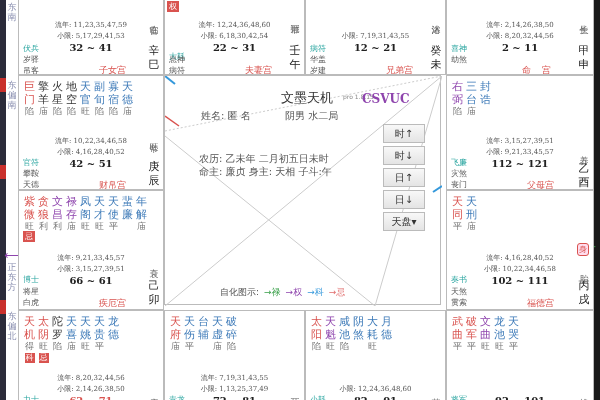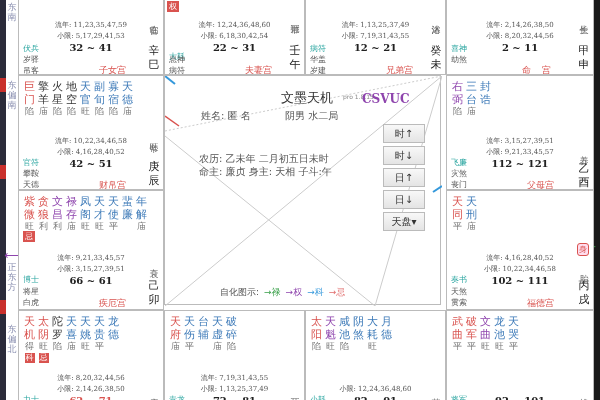--- a/index.html
+++ b/index.html
@@ -54,21 +54,21 @@
   <div class="left-strip">
     <div class="mark" style="top:78px"></div>
     <div class="mark" style="top:165px"></div>
     <div class="mark" style="top:300px"></div>
   </div>
   <div class="right-strip"></div>
 
   <div class="outer-label" style="left:6px;top:2px">东南</div>
   <div class="outer-label" style="left:6px;top:80px">东偏南</div>
   <div class="outer-label" style="left:6px;top:262px">正东方</div>
-  <div class="outer-label" style="left:6px;top:324px">东偏北</div>
+  <div class="outer-label" style="left:6px;top:311px">东偏北</div>
 
   <span class="ext-arrow" style="left:4px;top:248px;color:#8e44ad">⟵</span>
   <span class="ext-arrow" style="left:588px;top:240px;color:#3aa04a">─</span>
 
   <div class="cell" style="left:18px;top:-20px;width:146px;height:95px">
     <div class="flow" style="top:39px">流年: 11,23,35,47,59</div>
     <div class="flow" style="top:50px">小限: 5,17,29,41,53</div>
     <div class="age" style="top:61px">32 ~ 41</div>
     <div class="boshi" style="top:62px">伏兵</div>
     <div class="sub1" style="top:73px">岁驿</div>
@@ -85,21 +85,20 @@
     <div class="age" style="top:61px">22 ~ 31</div>
     <div class="boshi" style="top:70px">大耗</div>
     <div class="sub1" style="top:73px">息神</div>
     <div class="sub2" style="top:84px">病符</div>
     <div class="palace" style="left:80px;top:83px">夫妻宫</div>
     <div class="cs" style="top:37px;font-size:9px">冠带</div>
     <div class="gz" style="top:63px"><span>壬</span><br><span>午</span></div>
   </div>
 
   <div class="cell" style="left:305px;top:-20px;width:141px;height:95px">
-    <div class="flow" style="top:39px">流年: 1,13,25,37,49</div>
     <div class="flow" style="top:50px">小限: 7,19,31,43,55</div>
     <div class="age" style="top:61px">12 ~ 21</div>
     <div class="boshi" style="top:62px">病符</div>
     <div class="sub1" style="top:73px">华盖</div>
     <div class="sub2" style="top:84px">岁建</div>
     <div class="palace" style="left:80px;top:83px">兄弟宫</div>
     <div class="cs" style="top:37px;font-size:9px">沐浴</div>
     <div class="gz" style="top:63px"><span>癸</span><br><span>未</span></div>
   </div>
 

